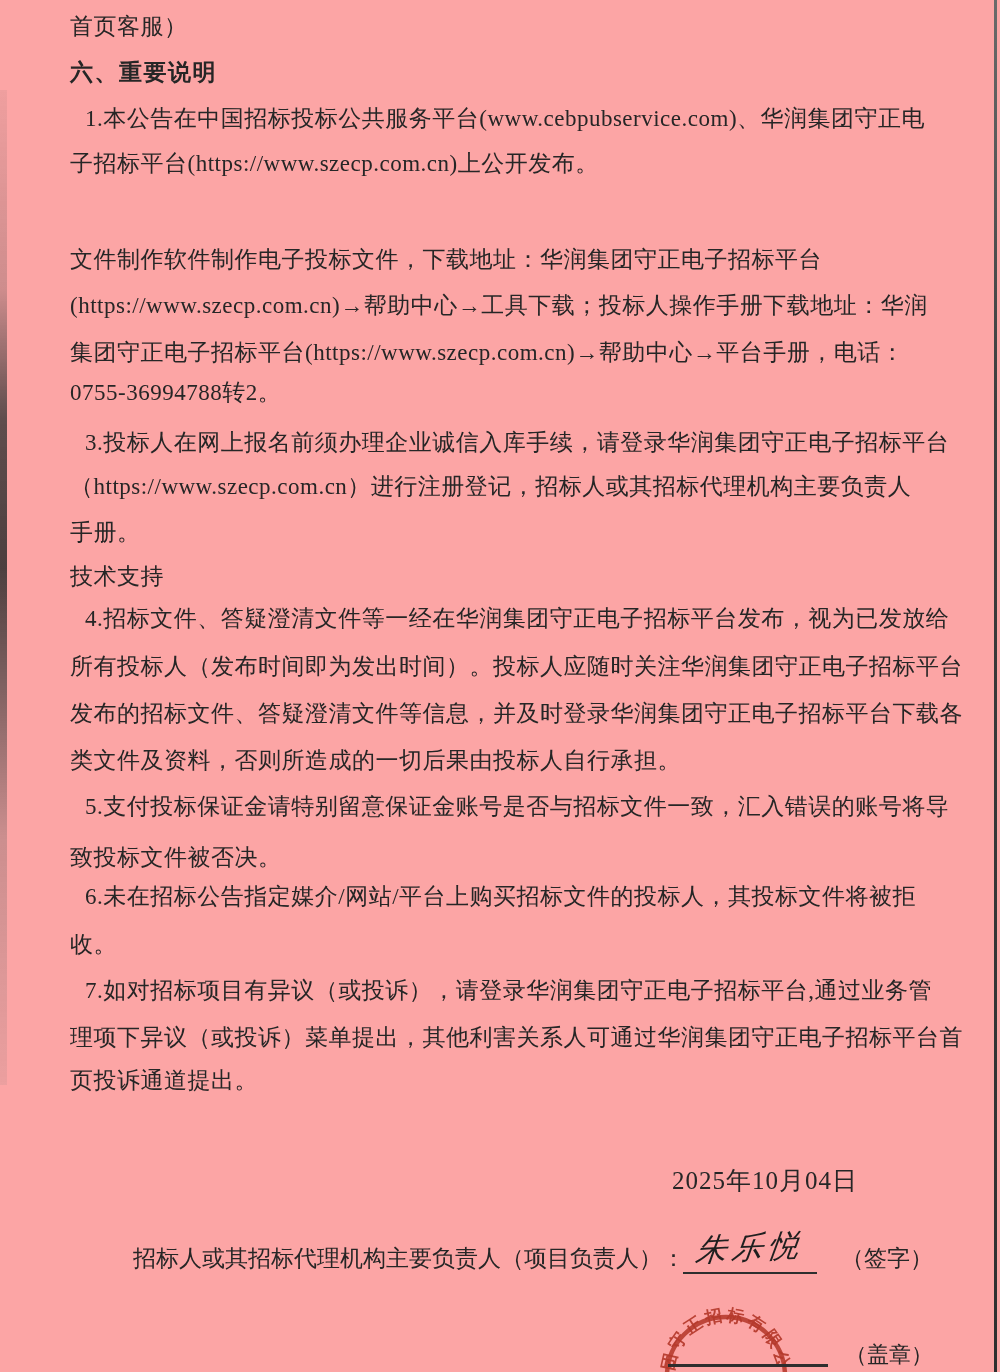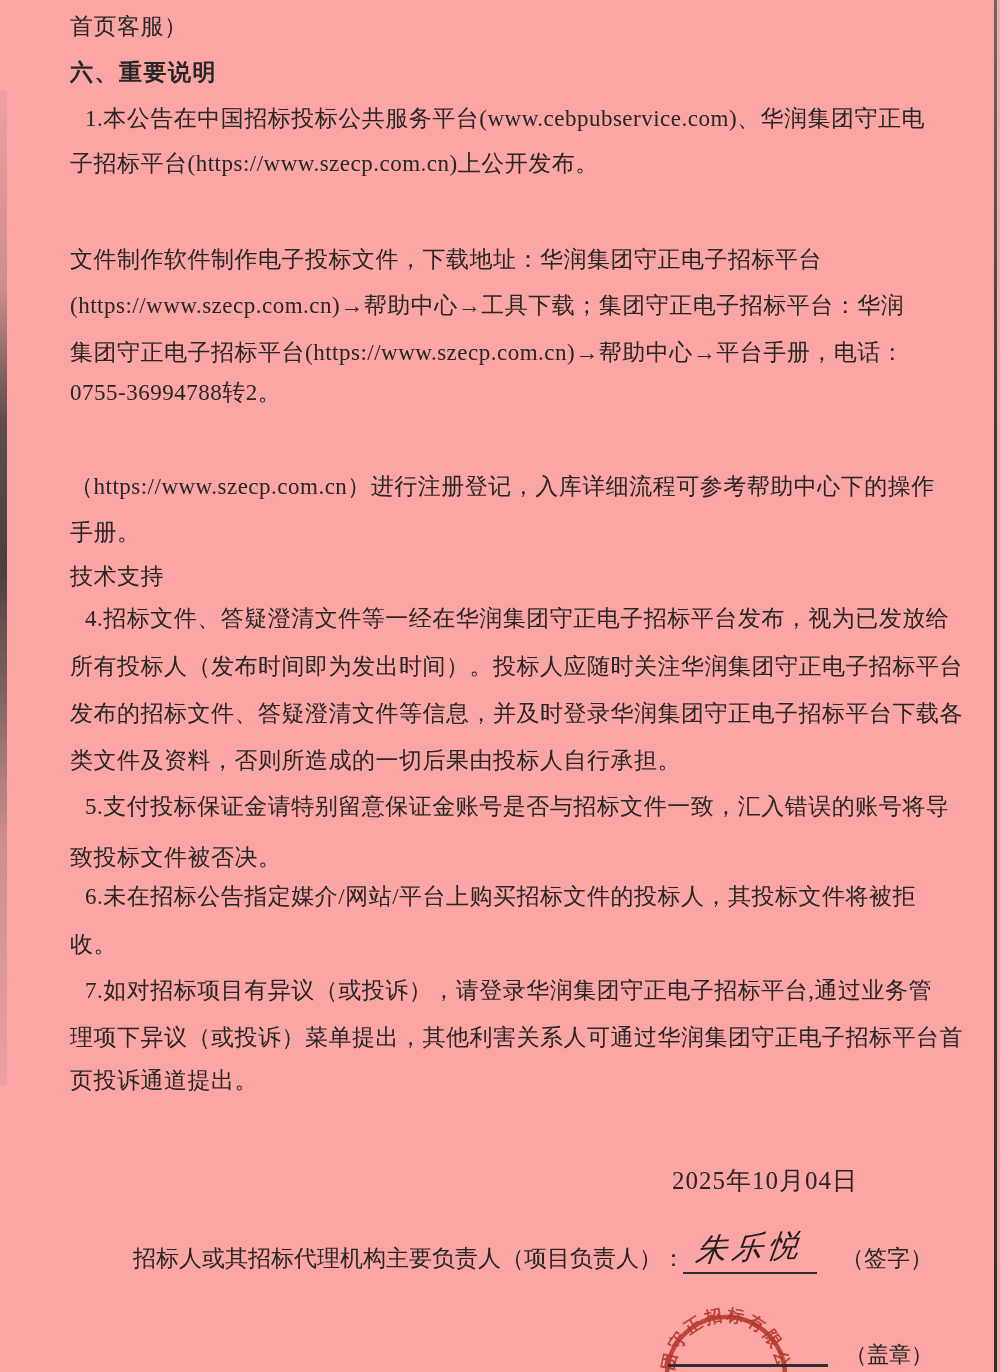--- a/index.html
+++ b/index.html
@@ -119,25 +119,26 @@
   <div class="edge-left"></div>
   <div class="edge-right"></div>
 
   <div class="line" style="top:12px">首页客服）</div>
   <div class="line bold" style="top:58px">六、重要说明</div>
 
   <div class="line indent" style="top:104px">1.本公告在中国招标投标公共服务平台(www.cebpubservice.com)、华润集团守正电</div>
   <div class="line" style="top:149px">子招标平台(https://www.szecp.com.cn)上公开发布。</div>
 
   <div class="line" style="top:245px">文件制作软件制作电子投标文件，下载地址：华润集团守正电子招标平台</div>
-  <div class="line" style="top:291px">(https://www.szecp.com.cn)→帮助中心→工具下载；集团守正电子招标平台：华润</div>
+  <div class="line" style="top:291px">(https://www.szecp.com.cn)→帮助中心→工具下载；投标人操作手册下载地址：华润</div>
   <div class="line" style="top:338px">集团守正电子招标平台(https://www.szecp.com.cn)→帮助中心→平台手册，电话：</div>
   <div class="line" style="top:378px">0755-36994788转2。</div>
 
-  <div class="line" style="top:472px">（https://www.szecp.com.cn）进行注册登记，入库详细流程可参考帮助中心下的操作</div>
+  <div class="line indent" style="top:428px">3.投标人在网上报名前须办理企业诚信入库手续，请登录华润集团守正电子招标平台</div>
+  <div class="line" style="top:472px">（https://www.szecp.com.cn）进行注册登记，招标人或其招标代理机构主要负责人</div>
   <div class="line" style="top:518px">手册。</div>
 
   <div class="line" style="top:562px">技术支持</div>
 
   <div class="line indent" style="top:604px">4.招标文件、答疑澄清文件等一经在华润集团守正电子招标平台发布，视为已发放给</div>
   <div class="line" style="top:652px">所有投标人（发布时间即为发出时间）。投标人应随时关注华润集团守正电子招标平台</div>
   <div class="line" style="top:699px">发布的招标文件、答疑澄清文件等信息，并及时登录华润集团守正电子招标平台下载各</div>
   <div class="line" style="top:746px">类文件及资料，否则所造成的一切后果由投标人自行承担。</div>
 
   <div class="line indent" style="top:792px">5.支付投标保证金请特别留意保证金账号是否与招标文件一致，汇入错误的账号将导</div>

